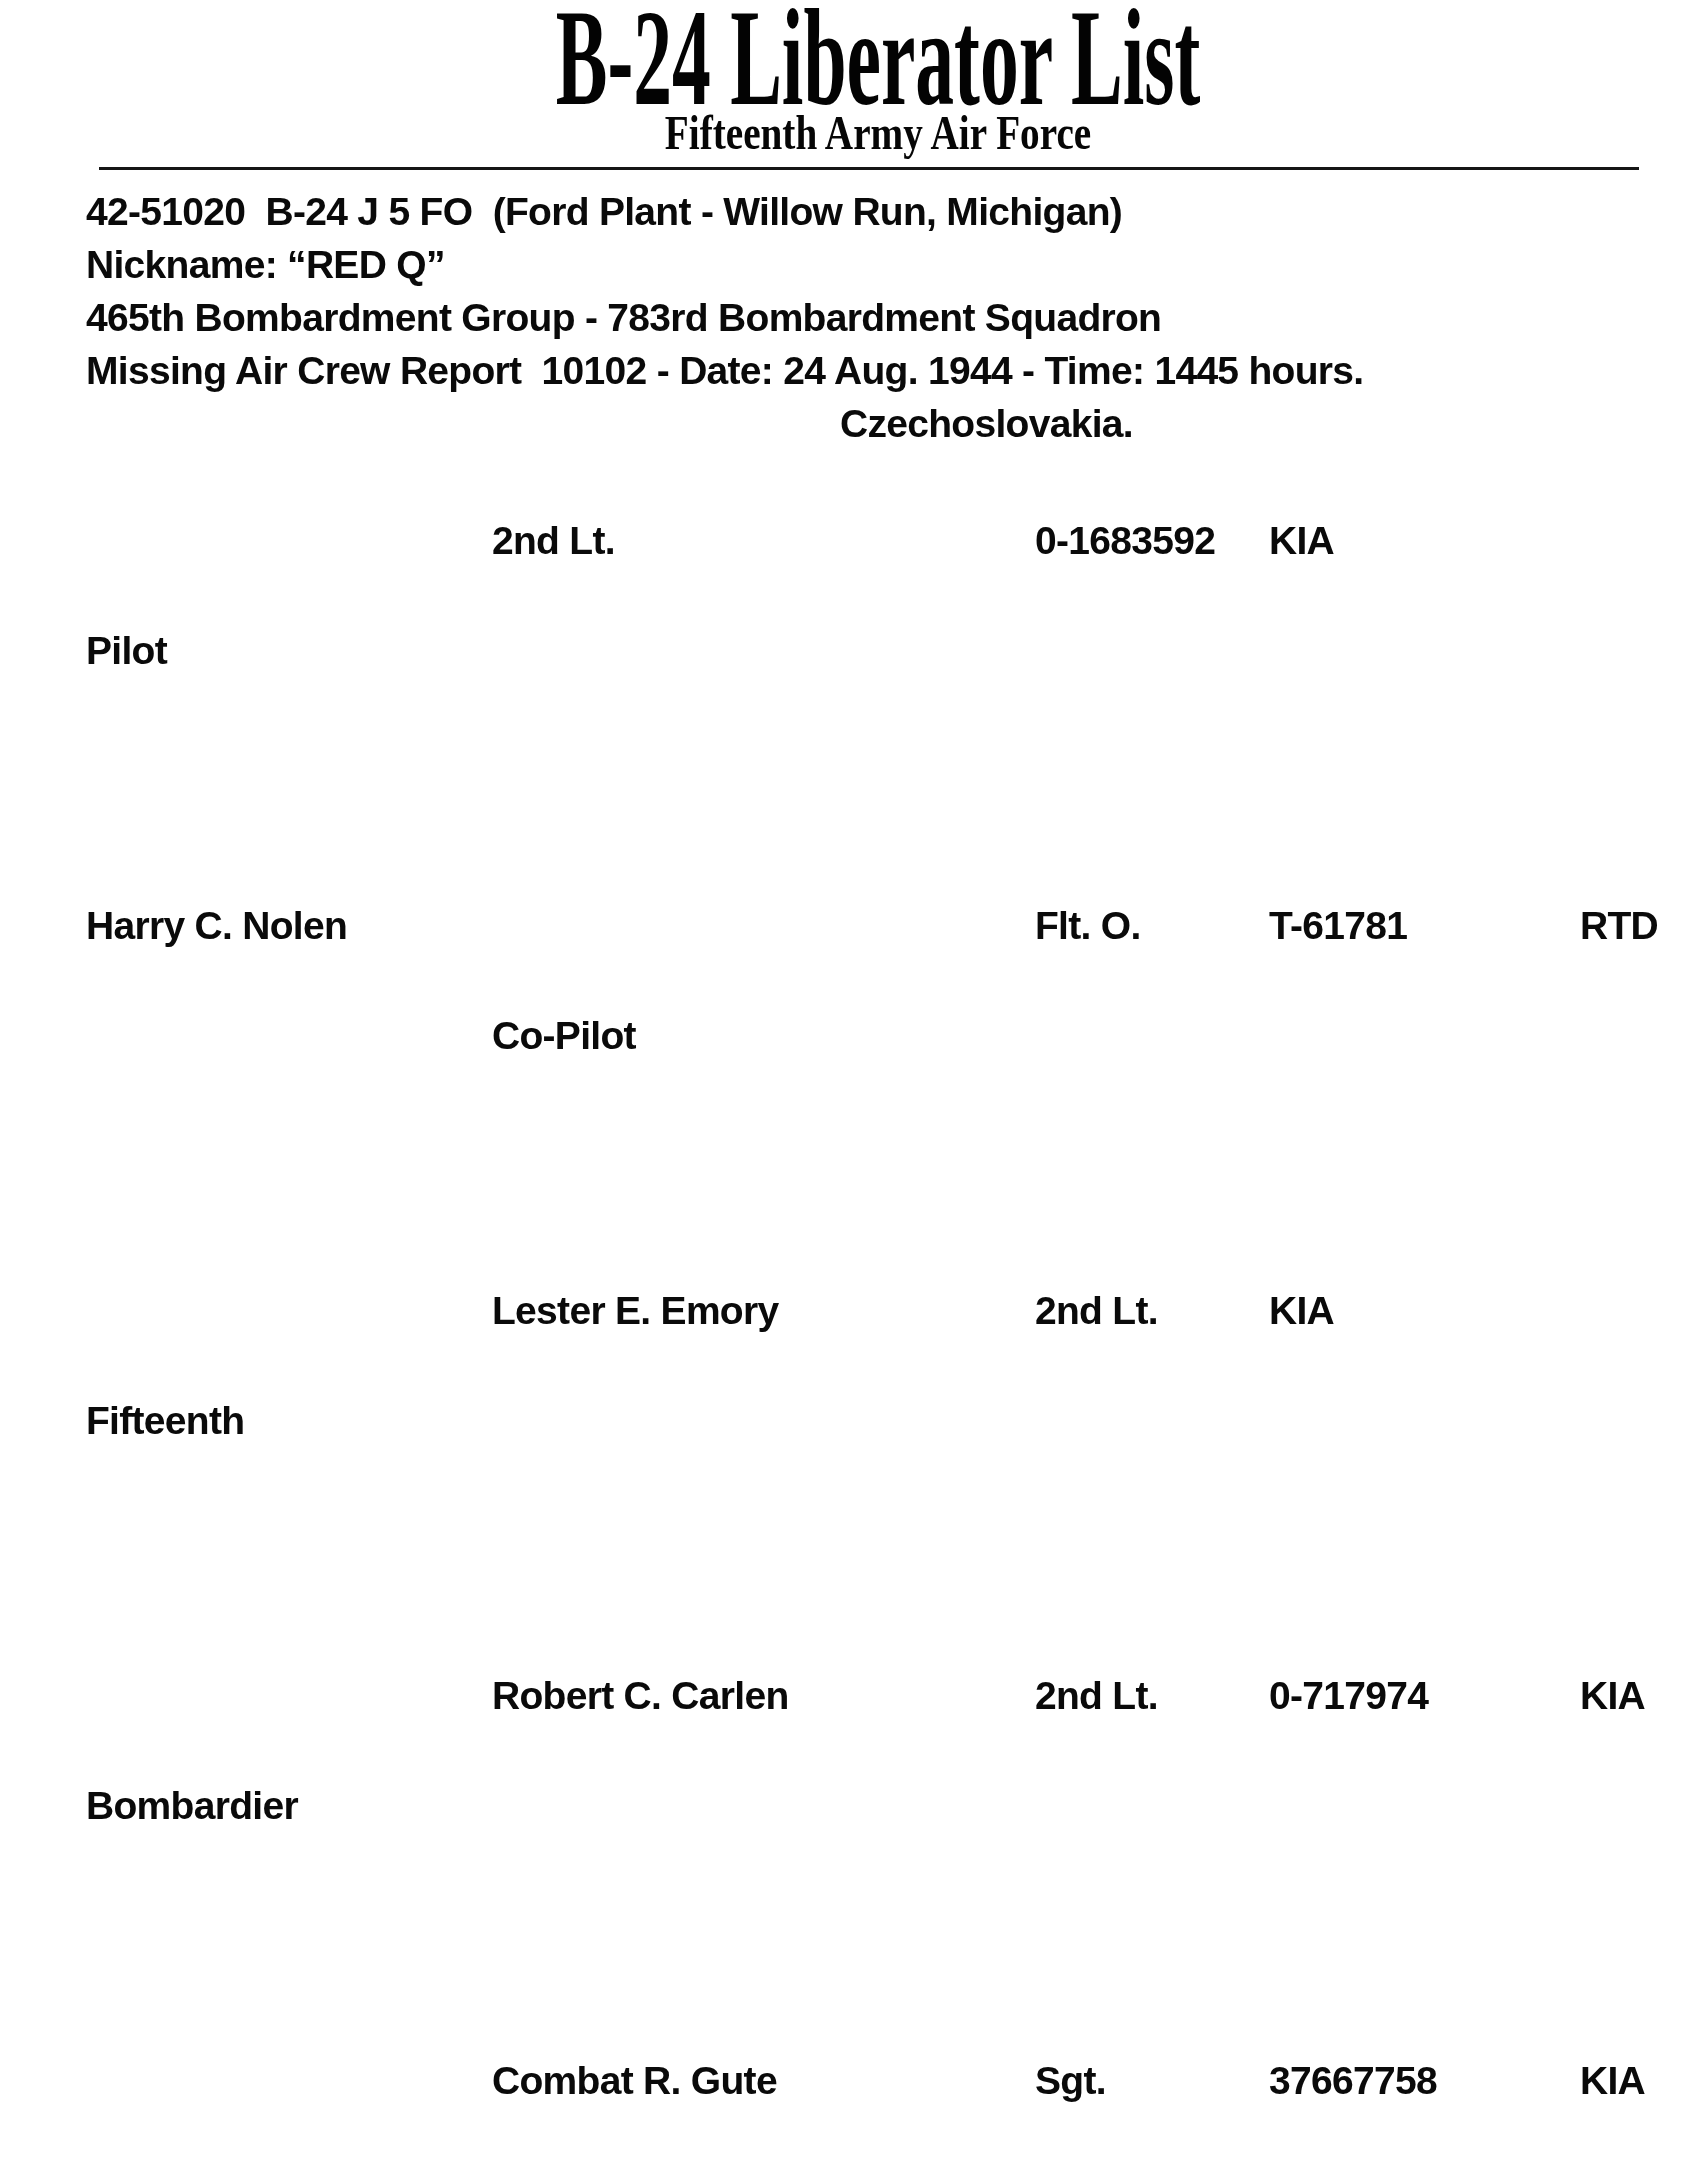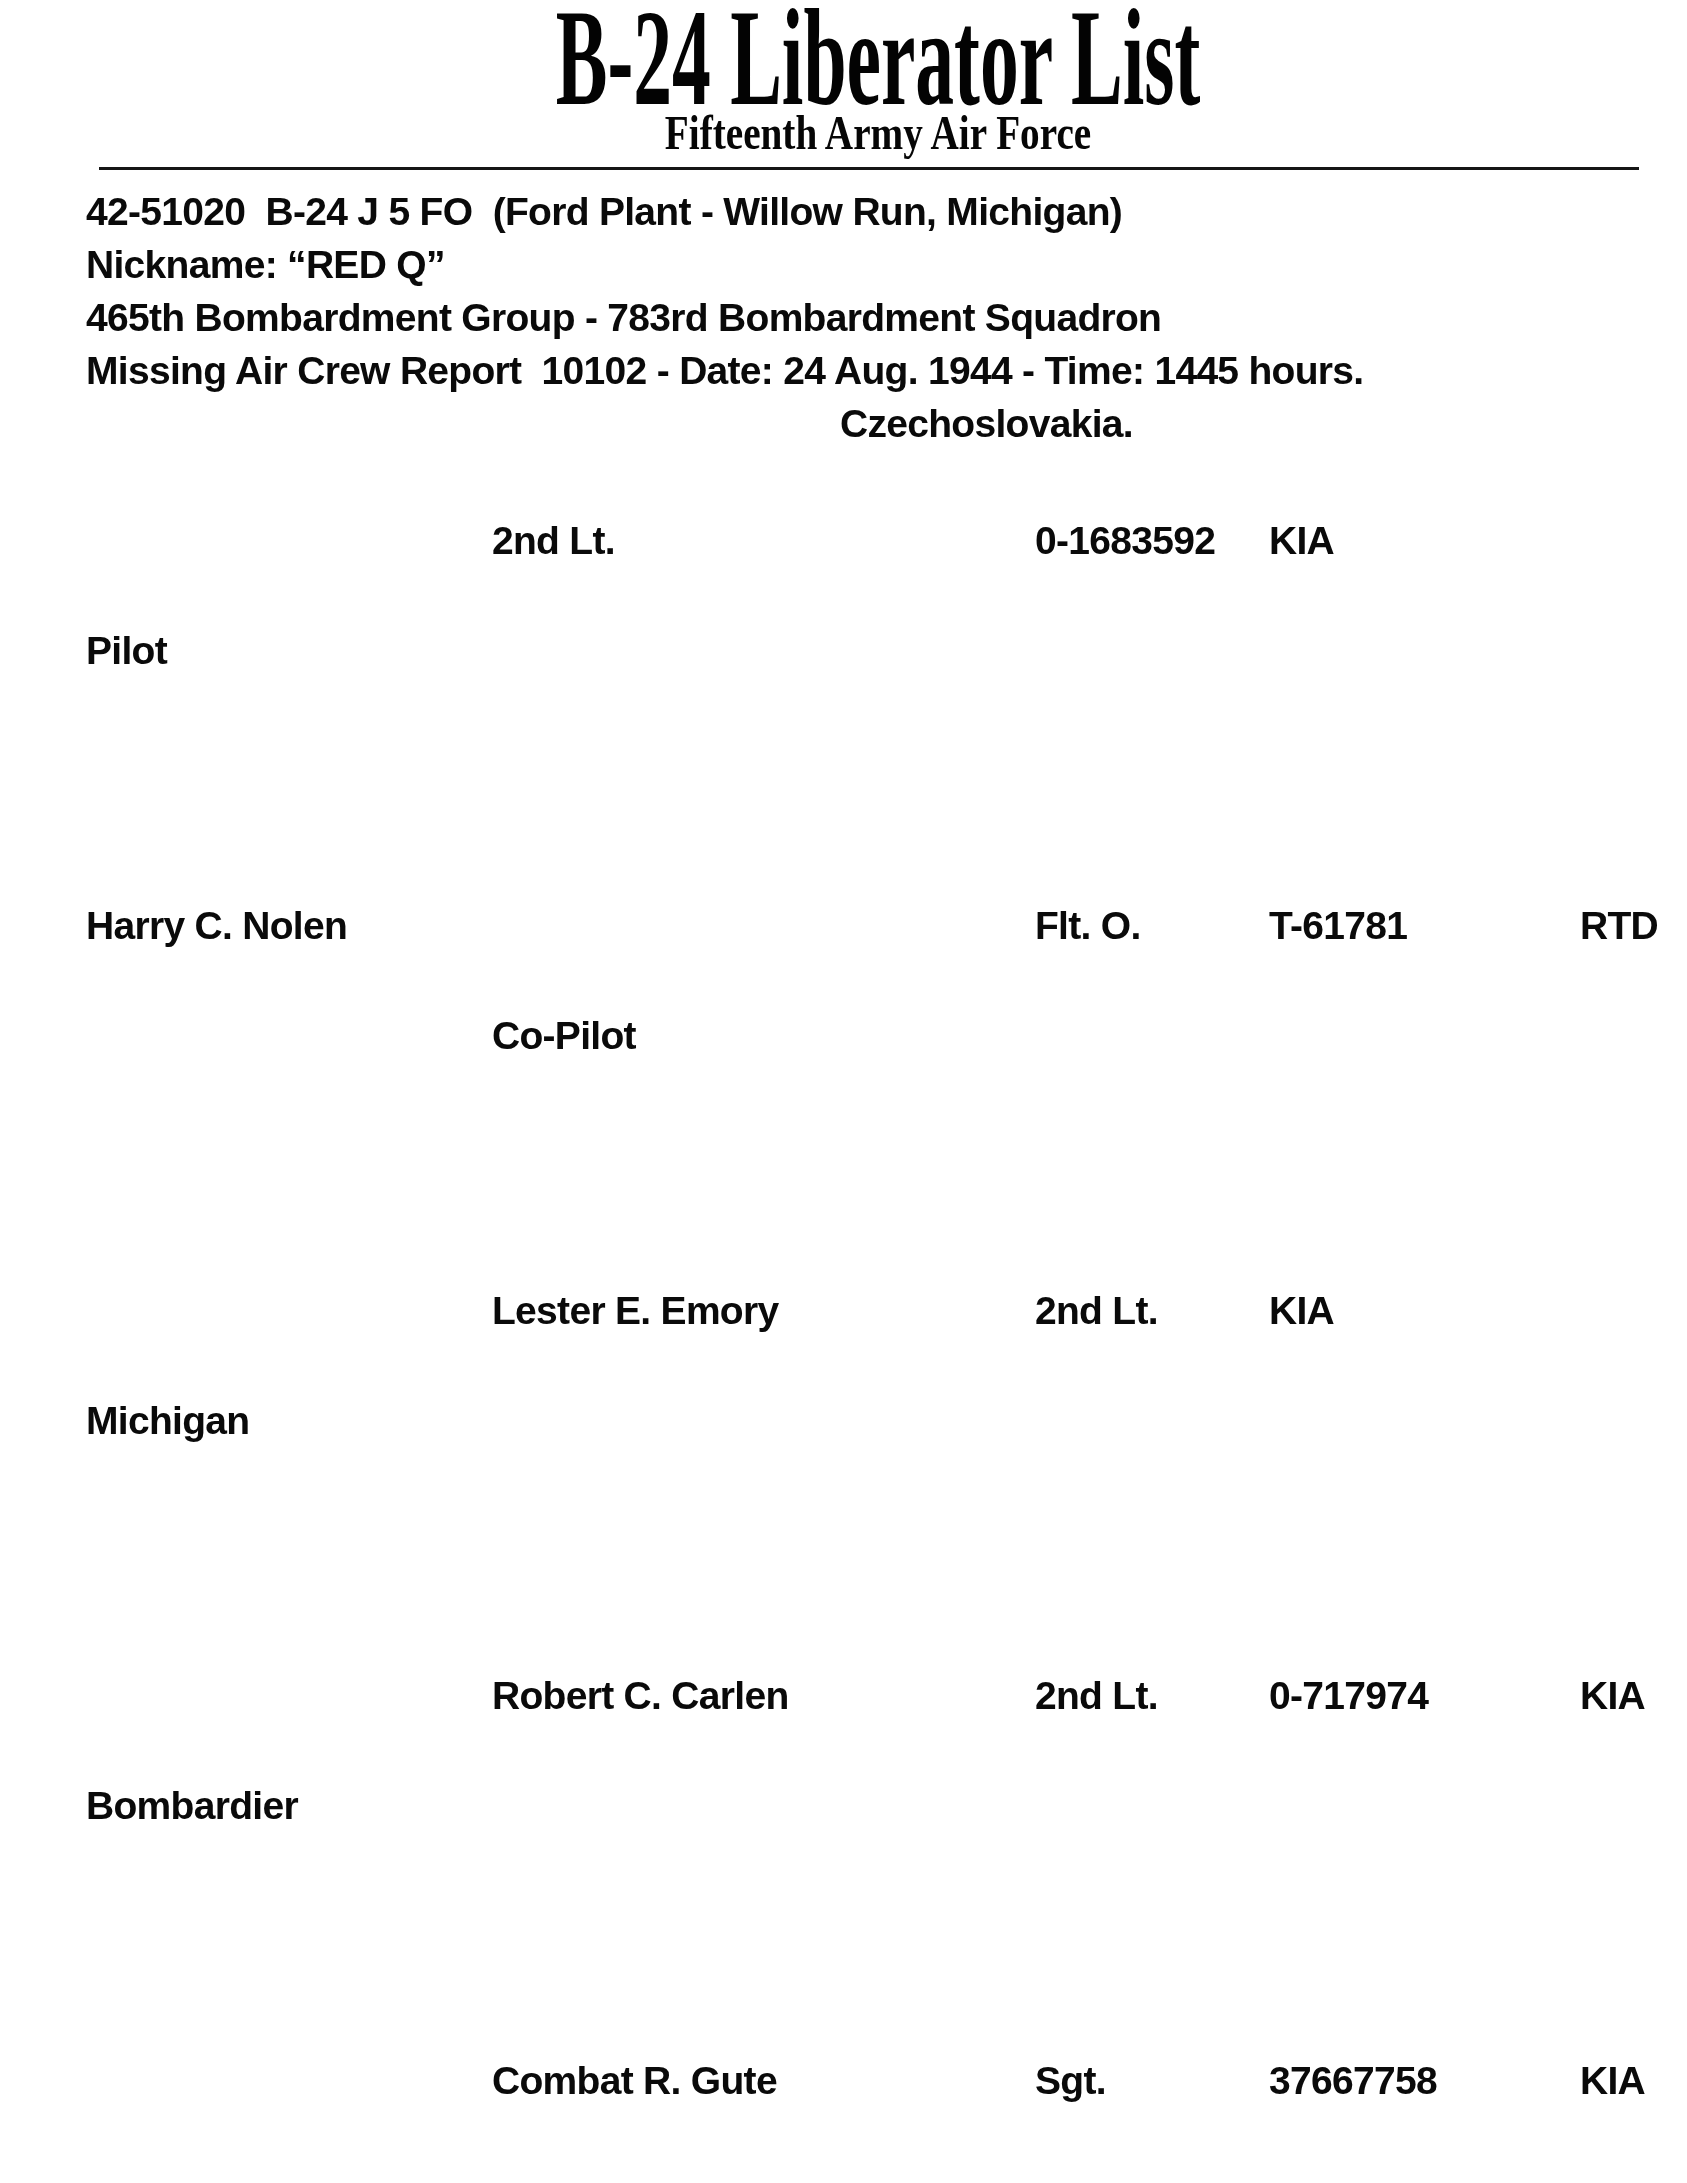--- a/index.html
+++ b/index.html
@@ -70,21 +70,21 @@
         <div>Co-Pilot</div>
         <div></div>
       </div>
       <div>Flt. O.</div>
       <div>T-61781</div>
       <div>RTD</div>
     </div>
 
     <div class="crew-row">
       <div>
-        <div>Michigan</div>
+        <div>Fifteenth</div>
         <div></div>
       </div>
       <div>Lester E. Emory</div>
       <div>2nd Lt.</div>
       <div>KIA</div>
     </div>
 
     <div class="crew-row">
       <div>
         <div>Bombardier</div>

